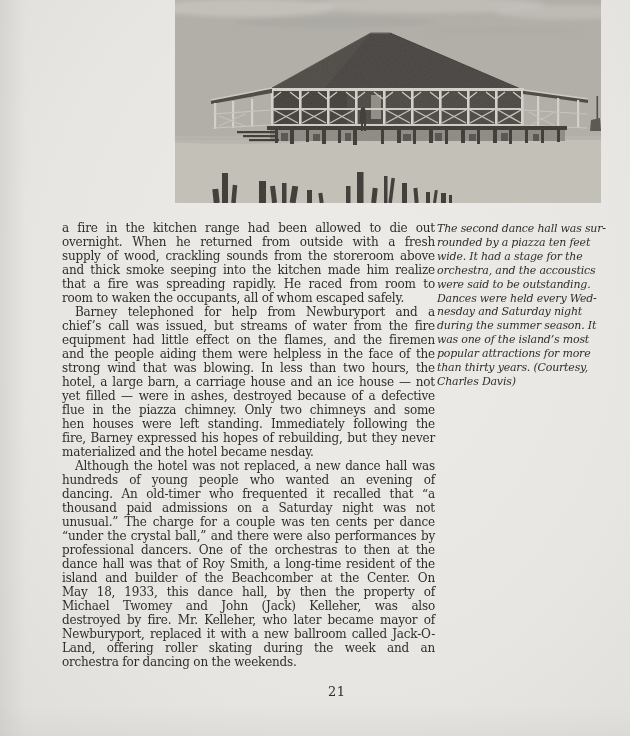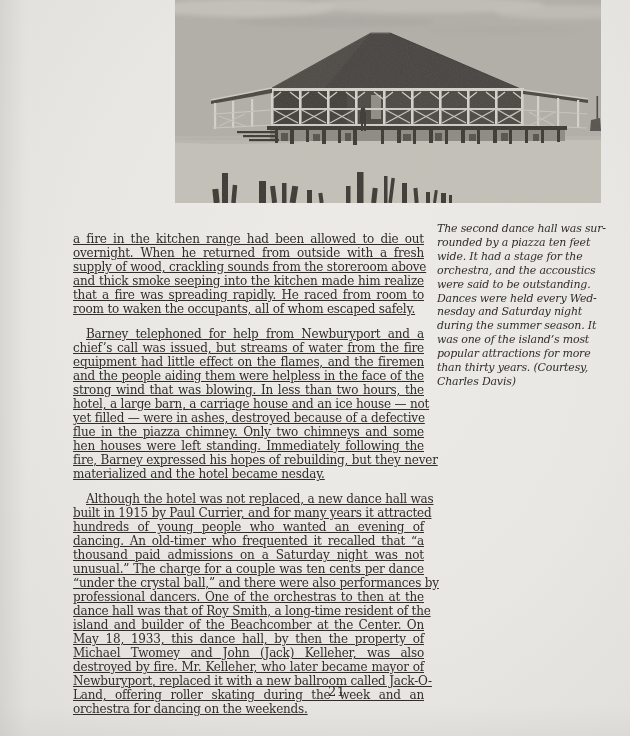--- a/index.html
+++ b/index.html
@@ -23,21 +23,21 @@
   }
   #photo svg { display: block; }
   
   #body-col {
     position: absolute;
     left: 62px; top: 221px; width: 373px;
     color: var(--text, #312e2a);
     font-size: 12px;
     letter-spacing: -0.2px;
   }
-  .para { margin: 11px; text-decoration: underline; }
+  .para { margin: 0; }
   .bline {
     line-height: 14px;
     white-space: nowrap;
     text-align: justify;
     text-align-last: justify;
   }
   .bline.last { text-align-last: left; }
   .bline.indent { padding-left: 13px; }
   
   #caption-col {
@@ -270,21 +270,20 @@
         <div class="bline">strong wind that was blowing. In less than two hours, the</div>
         <div class="bline">hotel, a large barn, a carriage house and an ice house — not</div>
         <div class="bline">yet filled — were in ashes, destroyed because of a defective</div>
         <div class="bline">flue in the piazza chimney. Only two chimneys and some</div>
         <div class="bline">hen houses were left standing. Immediately following the</div>
         <div class="bline">fire, Barney expressed his hopes of rebuilding, but they never</div>
         <div class="bline last">materialized and the hotel became nesday.</div>
       </div>
       <div class="para">
         <div class="bline indent">Although the hotel was not replaced, a new dance hall was</div>
-        <div class="bline">built in 1915 by Paul Currier, and for many years it attracted</div>
         <div class="bline">hundreds of young people who wanted an evening of</div>
         <div class="bline">dancing. An old-timer who frequented it recalled that “a</div>
         <div class="bline">thousand paid admissions on a Saturday night was not</div>
         <div class="bline">unusual.” The charge for a couple was ten cents per dance</div>
         <div class="bline">“under the crystal ball,” and there were also performances by</div>
         <div class="bline">professional dancers. One of the orchestras to then at the</div>
         <div class="bline">dance hall was that of Roy Smith, a long-time resident of the</div>
         <div class="bline">island and builder of the Beachcomber at the Center. On</div>
         <div class="bline">May 18, 1933, this dance hall, by then the property of</div>
         <div class="bline">Michael Twomey and John (Jack) Kelleher, was also</div>

